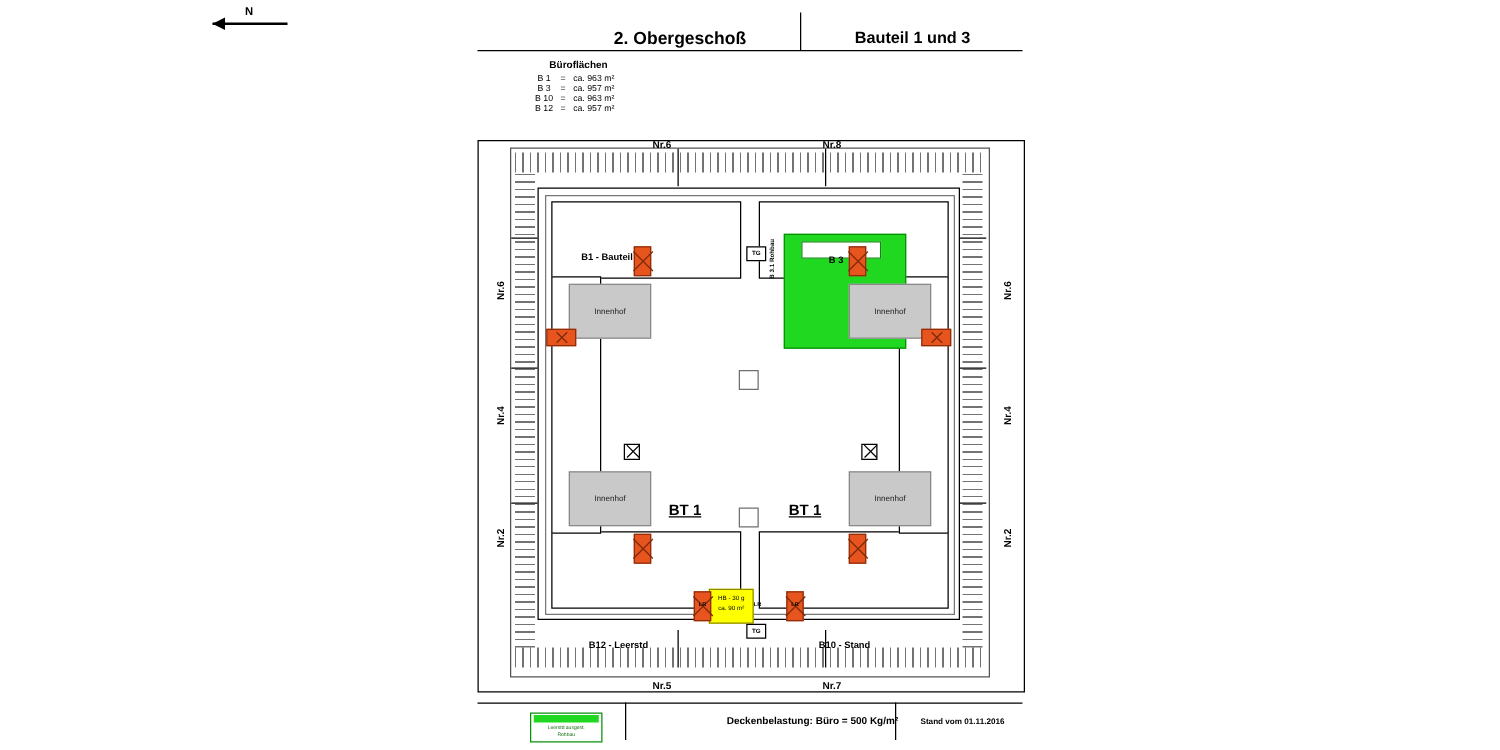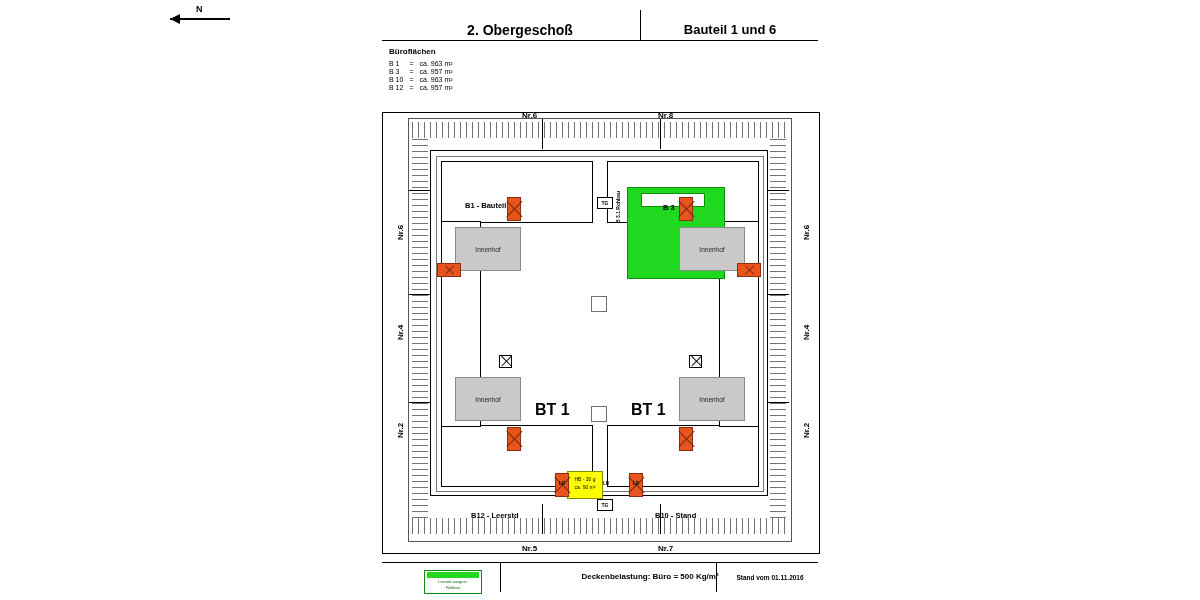--- a/index.html
+++ b/index.html
@@ -6,29 +6,29 @@
   body{
     width:1200px;height:600px;background:#ffffff;
     font-family:"Liberation Sans", sans-serif;
     color:#000;overflow:hidden;position:relative;
   }
   .sheet{position:absolute;left:0;top:0;width:1200px;height:600px;background:#fff;}
 
   
   .hdr-line{position:absolute;left:382px;top:40px;width:436px;height:1px;background:#000;}
   .hdr-vline{position:absolute;left:640px;top:10px;width:1px;height:30px;background:#000;}
-  .title-left{position:absolute;left:400px;top:22px;width:240px;text-align:center;font-size:14px;font-weight:bold;}
+  .title-left{position:absolute;left:424px;top:22px;width:240px;text-align:center;font-size:14px;font-weight:bold;}
   .title-right{position:absolute;left:645px;top:22px;width:170px;text-align:center;font-size:13px;font-weight:bold;}
 
   .north{position:absolute;left:170px;top:4px;width:60px;height:22px;}
   .north .lbl{position:absolute;left:26px;top:0px;font-size:9px;font-weight:bold;}
   .north .arrow{position:absolute;left:0px;top:14px;width:60px;height:2px;background:#000;}
   .north .head{position:absolute;left:0px;top:10px;width:0;height:0;border-top:5px solid transparent;border-bottom:5px solid transparent;border-right:10px solid #000;}
 
-  .legend{position:absolute;left:389px;top:47px;}
+  .legend{position:absolute;left:428px;top:47px;text-align:center;}
   .legend .lg-title{font-size:8px;font-weight:bold;margin-bottom:4px;}
   .legend table{border-collapse:collapse;font-size:7px;}
   .legend td{padding:0 6px 1px 0;white-space:nowrap;}
 
   
   .plan{position:absolute;left:382px;top:112px;width:436px;height:440px;}
   .outer-box{position:absolute;left:0;top:0;width:436px;height:440px;border:1px solid #000;}
   .outer-inner{position:absolute;left:26px;top:6px;width:382px;height:422px;border:1px solid #555;}
 
   
@@ -45,21 +45,21 @@
   
   .bldg{position:absolute;left:48px;top:38px;width:336px;height:344px;border:1px solid #000;background:#fff;}
   .bldg-inner{position:absolute;left:5px;top:5px;width:326px;height:334px;border:1px solid #777;}
 
   .wing{position:absolute;border:1px solid #000;background:#fff;}
   .innenhof{position:absolute;background:#c9c9c9;border:1px solid #8a8a8a;
             font-size:6.5px;display:flex;align-items:center;justify-content:center;color:#222;}
 
   .roof{position:absolute;left:78px;top:66px;width:180px;height:220px;background:#b5b5b5;border:1px solid #6f6f6f;}
   .roof-label{position:absolute;left:0;top:92px;width:180px;text-align:center;font-size:12px;font-weight:bold;letter-spacing:.5px;}
-  .bt{position:absolute;font-size:16px;font-weight:bold;}
+  .bt{position:absolute;font-size:12px;font-weight:bold;text-decoration:underline;}
   .sq-white{position:absolute;width:14px;height:14px;background:#fff;border:1px solid #6f6f6f;}
 
   .green{position:absolute;background:#1fd81f;border:1px solid #0a8f0a;}
   .green-white{position:absolute;background:#fff;border:1px solid #0a8f0a;}
   .yellow{position:absolute;background:#ffff00;border:1px solid #8a8a00;}
 
   .stair{position:absolute;background:#e8541e;border:1px solid #8c2f0c;}
   .stair .x1,.stair .x2{position:absolute;left:50%;top:0;width:1px;height:100%;background:#7a2a0a;}
   .stair .x1{transform:rotate(45deg);} .stair .x2{transform:rotate(-45deg);}
   .xbox{position:absolute;background:#fff;border:1px solid #000;}
@@ -91,21 +91,21 @@
 
   <div class="north">
     <div class="lbl">N</div>
     <div class="arrow"></div>
     <div class="head"></div>
   </div>
 
   <div class="hdr-line"></div>
   <div class="hdr-vline"></div>
   <div class="title-left">2. Obergeschoß</div>
-  <div class="title-right">Bauteil 1 und 6</div>
+  <div class="title-right">Bauteil 1 und 3</div>
 
   <div class="legend">
     <div class="lg-title">Büroflächen</div>
     <table>
       <tbody>
           <tr>
         <td>B  1</td>
         <td>=</td>
         <td>ca. 963 m²</td>
       </tr>

